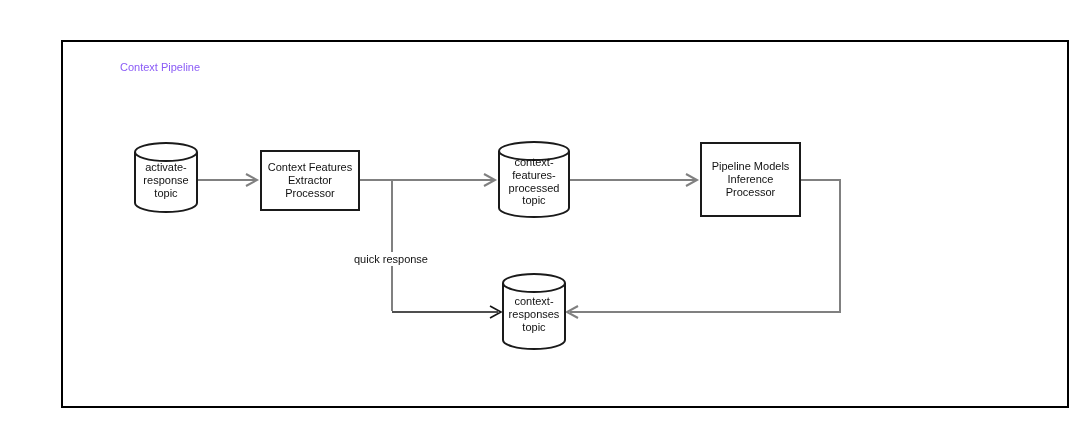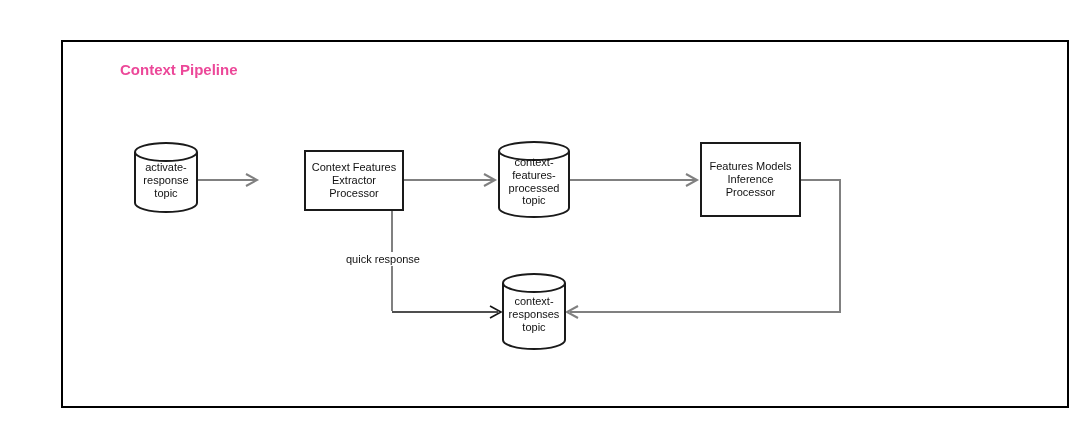--- a/index.html
+++ b/index.html
@@ -22,23 +22,23 @@
     width: 1008px;
     height: 368px;
     border: 2px solid #000000;
     box-sizing: border-box;
     background: #ffffff;
   }
   .title {
     position: absolute;
     left: 120px;
     top: 61px;
-    font-size: 15px;
-    font-weight: bold;
-    color: #ec4899;
+    font-size: 11px;
+    font-weight: normal;
+    color: #8b5cf6;
     white-space: nowrap;
   }
   .edges {
     position: absolute;
     left: 0;
     top: 0;
     pointer-events: none;
   }
   .node-box {
     position: absolute;
@@ -79,21 +79,21 @@
   }
   .label-chip {
     position: absolute;
     left: 346px;
     top: 252px;
     width: 90px;
     height: 14px;
     background: #ffffff;
     font-size: 11px;
     line-height: 14px;
-    text-align: left;
+    text-align: center;
     color: #111111;
     white-space: nowrap;
   }
 </style>
 </head>
 <body>
 
 <div class="canvas">
 
   <div class="frame"></div>
@@ -136,37 +136,37 @@
     <svg class="cyl-svg" width="64" height="71" viewBox="0 0 64 71">
       <path d="M1 10 L1 61 A31 9 0 0 0 63 61 L63 10 A31 9 0 0 1 1 10 Z" fill="#ffffff" stroke="none"></path>
       <path d="M1 10 L1 61 A31 9 0 0 0 63 61 L63 10" fill="none" stroke="#1a1a1a" stroke-width="2"></path>
       <ellipse cx="32" cy="10" rx="31" ry="9" fill="#ffffff" stroke="#1a1a1a" stroke-width="2"></ellipse>
     </svg>
     <div class="cyl-label">activate-
 response
 topic</div>
   </div>
 
-  <div class="node-box" style="left:260px; top:150px; width:100px; height:61px;margin-left:44px;">Context Features
+  <div class="node-box" style="left:260px; top:150px; width:100px; height:61px;">Context Features
 Extractor
 Processor</div>
 
   <div class="cyl" style="left:498px; top:141px; width:72px; height:77px;">
     <svg class="cyl-svg" width="72" height="77" viewBox="0 0 72 77">
       <path d="M1 10 L1 67 A35 9 0 0 0 71 67 L71 10 A35 9 0 0 1 1 10 Z" fill="#ffffff" stroke="none"></path>
       <path d="M1 10 L1 67 A35 9 0 0 0 71 67 L71 10" fill="none" stroke="#1a1a1a" stroke-width="2"></path>
       <ellipse cx="36" cy="10" rx="35" ry="9" fill="#ffffff" stroke="#1a1a1a" stroke-width="2"></ellipse>
     </svg>
     <div class="cyl-label" style="top:4px;">context-
 features-
 processed
 topic</div>
   </div>
 
-  <div class="node-box" style="left:700px; top:142px; width:101px; height:75px;">Features Models
+  <div class="node-box" style="left:700px; top:142px; width:101px; height:75px;">Pipeline Models
 Inference
 Processor</div>
 
   <div class="cyl" style="left:502px; top:273px; width:64px; height:77px;">
     <svg class="cyl-svg" width="64" height="77" viewBox="0 0 64 77">
       <path d="M1 10 L1 67 A31 9 0 0 0 63 67 L63 10 A31 9 0 0 1 1 10 Z" fill="#ffffff" stroke="none"></path>
       <path d="M1 10 L1 67 A31 9 0 0 0 63 67 L63 10" fill="none" stroke="#1a1a1a" stroke-width="2"></path>
       <ellipse cx="32" cy="10" rx="31" ry="9" fill="#ffffff" stroke="#1a1a1a" stroke-width="2"></ellipse>
     </svg>
     <div class="cyl-label">context-

